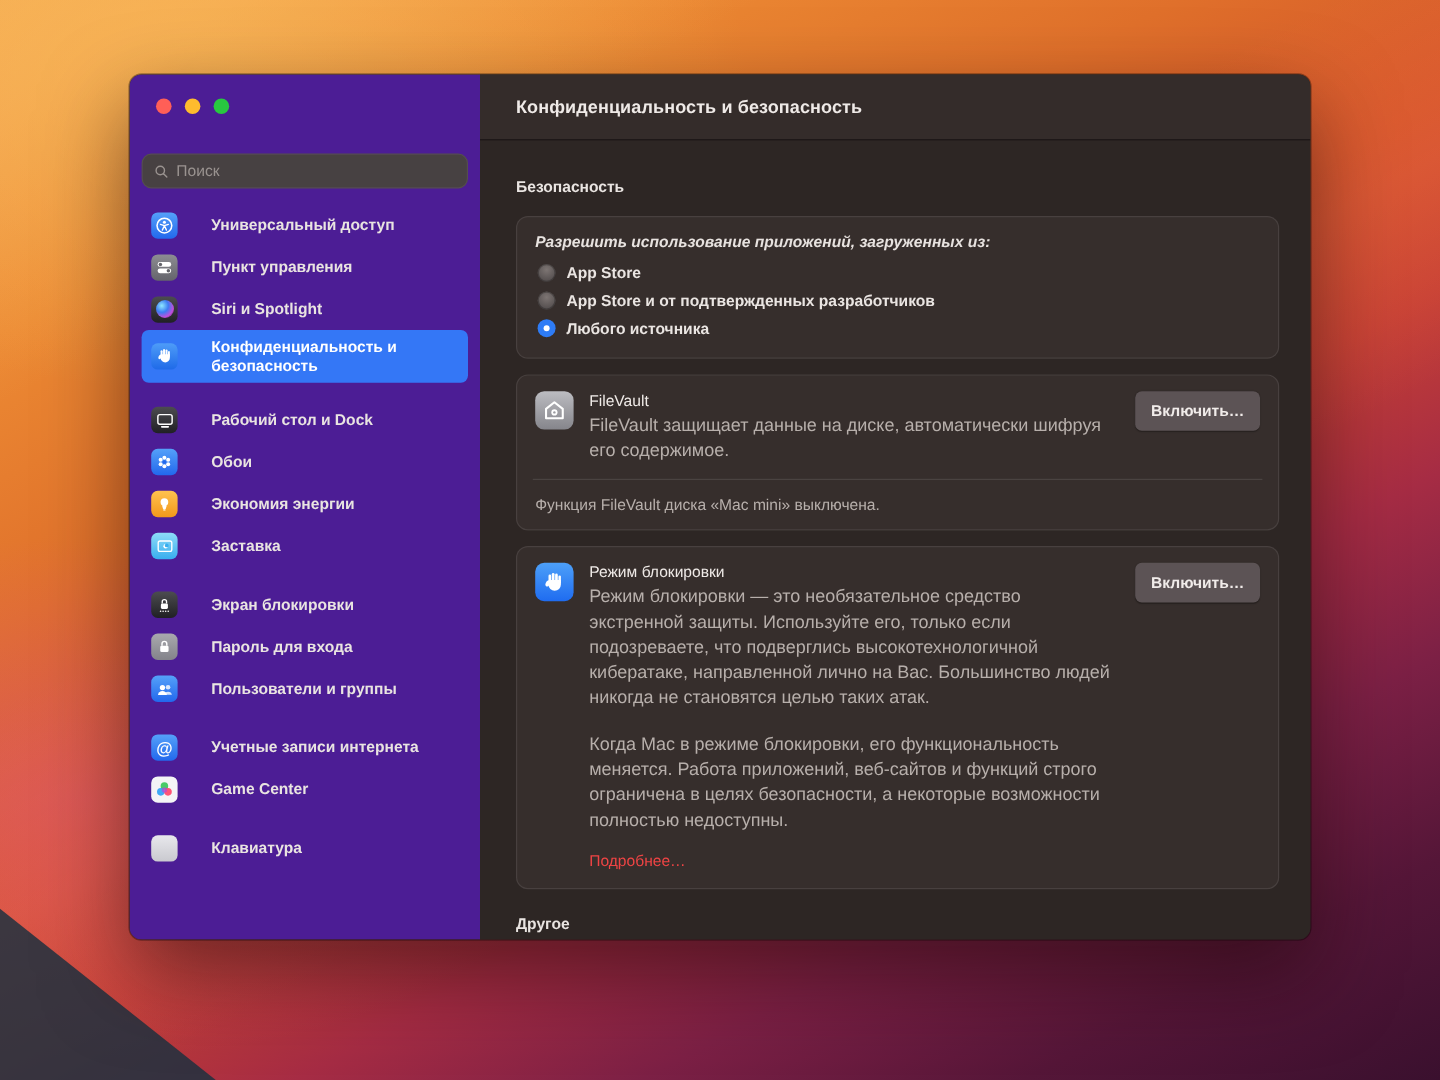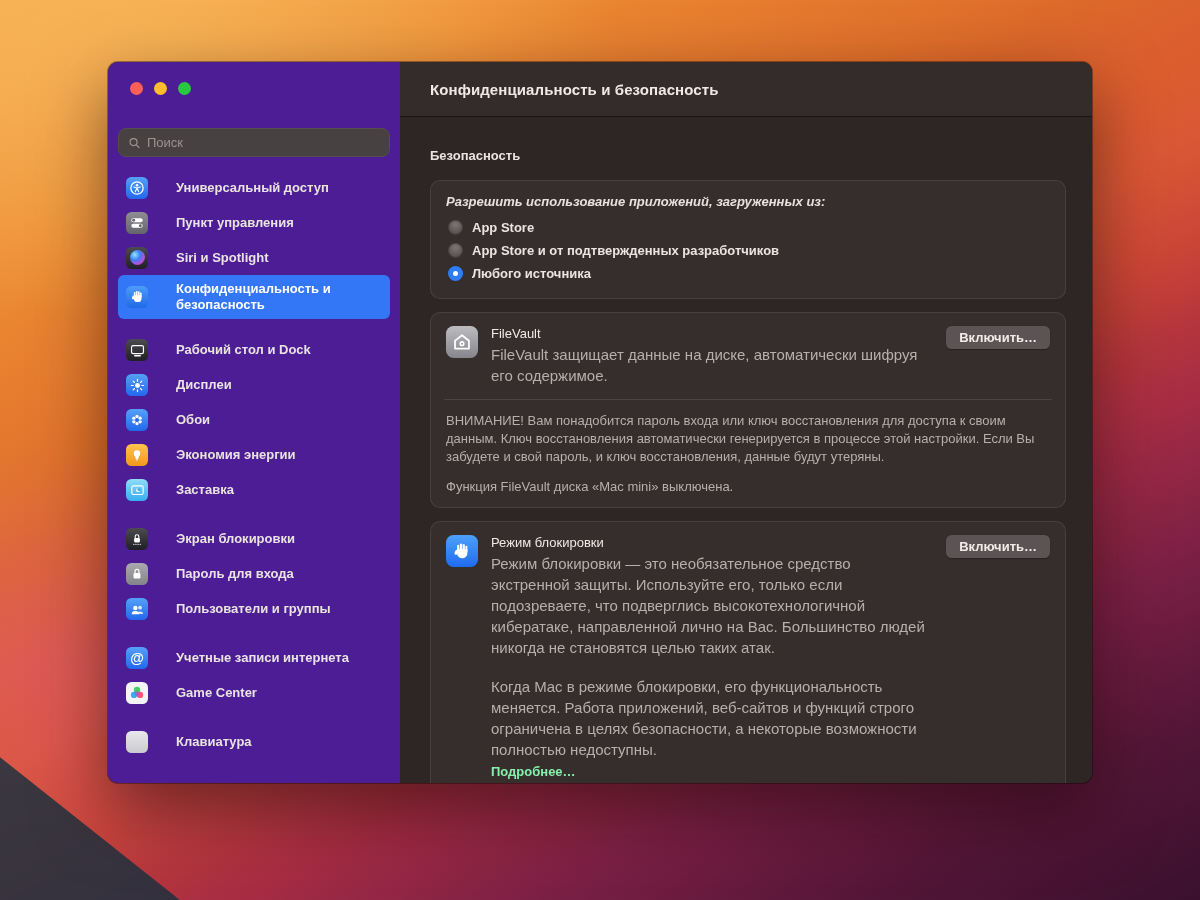--- a/index.html
+++ b/index.html
@@ -98,27 +98,27 @@
     display:flex; align-items:center; justify-content:center; }
   .ft-gray { background:linear-gradient(#bcbcc1,#85858b); }
   .ft-blue { background:linear-gradient(#4da0f9,#1f6cf0); }
   .feature-text { flex:1 1 auto; max-width:478px; }
   .feature-title { color:#efeae7; font-size:13px; font-weight:400; margin-bottom:3px; }
   .feature-desc { color:#b7afab; font-size:15px; line-height:1.4; }
   .feature-desc + .feature-desc { margin-top:18px; }
   .btn {
     background:#5c5355; color:#f1ecea; border:none; border-radius:5.5px;
     font-family:"Liberation Sans", sans-serif; font-size:13px; font-weight:600;
-    padding:3px 13px; height:23px; margin-left:auto; flex:0 0 auto;
+    padding:3px 13px; height:33px; margin-left:auto; flex:0 0 auto;
     box-shadow:0 .5px 1px rgba(0,0,0,.3); cursor:pointer;
   }
   .inner-divider { height:1px; background:rgba(255,255,255,.10); margin:13px -2px 12px -2px; }
   .warning-text { color:#b7afab; font-size:13px; line-height:1.38; }
   .status-text { color:#b7afab; font-size:13px; margin-top:13px; }
-  .more-link { color:#86efac; font-size:13px; font-weight:700; margin-top:4px; display:inline-block; cursor:pointer; }
+  .more-link { color:#ef4444; font-size:13px; font-weight:400; margin-top:16px; display:inline-block; cursor:pointer; }
   svg { display:block; }
 </style>
 </head>
 <body>
 
 <div class="corner-teal"></div>
 
 <div class="window">
 
   <aside class="sidebar">
@@ -187,38 +187,20 @@
 
       <div class="side-group">
         <div class="side-item">
           <span class="tile t-black">
             <svg width="17" height="17" viewBox="0 0 24 24">
               <rect x="3.6" y="5" width="16.8" height="11.4" rx="2.4" fill="none" stroke="#fff" stroke-width="1.7"></rect>
               <rect x="7.2" y="18.4" width="9.6" height="1.9" rx="0.95" fill="#fff"></rect>
             </svg>
           </span>
           <span class="label">Рабочий стол и Dock</span>
-        </div>
-        <div class="side-item">
-          <span class="tile t-blue">
-            <svg width="17" height="17" viewBox="0 0 24 24">
-              <circle cx="12" cy="12" r="3.4" fill="#fff"></circle>
-              <g stroke="#fff" stroke-width="1.7" stroke-linecap="round">
-                <line x1="12" y1="3.4" x2="12" y2="5.9"></line>
-                  <line x1="12" y1="18.1" x2="12" y2="20.6"></line>
-                <line x1="3.4" y1="12" x2="5.9" y2="12"></line>
-                  <line x1="18.1" y1="12" x2="20.6" y2="12"></line>
-                <line x1="5.9" y1="5.9" x2="7.7" y2="7.7"></line>
-                  <line x1="16.3" y1="16.3" x2="18.1" y2="18.1"></line>
-                <line x1="5.9" y1="18.1" x2="7.7" y2="16.3"></line>
-                  <line x1="16.3" y1="7.7" x2="18.1" y2="5.9"></line>
-              </g>
-            </svg>
-          </span>
-          <span class="label">Дисплеи</span>
         </div>
         <div class="side-item">
           <span class="tile t-blue">
             <svg width="16" height="16" viewBox="0 0 24 24">
               <g fill="#fff">
                 <circle cx="12" cy="6.6" r="2.5"></circle>
                   <circle cx="16.7" cy="9.3" r="2.5"></circle>
                 <circle cx="16.7" cy="14.7" r="2.5"></circle>
                   <circle cx="12" cy="17.4" r="2.5"></circle>
                 <circle cx="7.3" cy="14.7" r="2.5"></circle>
@@ -358,21 +340,20 @@
               <circle cx="12" cy="13.8" r="1.1" fill="#9b9ba1"></circle>
             </svg>
           </span>
           <div class="feature-text">
             <div class="feature-title">FileVault</div>
             <div class="feature-desc">FileVault защищает данные на диске, автоматически шифруя его содержимое.</div>
           </div>
           <button class="btn">Включить…</button>
         </div>
         <div class="inner-divider"></div>
-        <div class="warning-text">ВНИМАНИЕ! Вам понадобится пароль входа или ключ восстановления для доступа к своим данным. Ключ восстановления автоматически генерируется в процессе этой настройки. Если Вы забудете и свой пароль, и ключ восстановления, данные будут утеряны.</div>
         <div class="status-text">Функция FileVault диска «Mac mini» выключена.</div>
       </div>
 
       <div class="card">
         <div class="feature-head">
           <span class="feature-tile ft-blue">
             <svg width="20" height="20" viewBox="0 0 24 24">
               <rect x="6.1" y="4.6" width="2.7" height="9" rx="1.35" fill="#fff"></rect>
               <rect x="9.4" y="3" width="2.7" height="10.5" rx="1.35" fill="#fff"></rect>
               <rect x="12.7" y="3.6" width="2.7" height="10" rx="1.35" fill="#fff"></rect>

